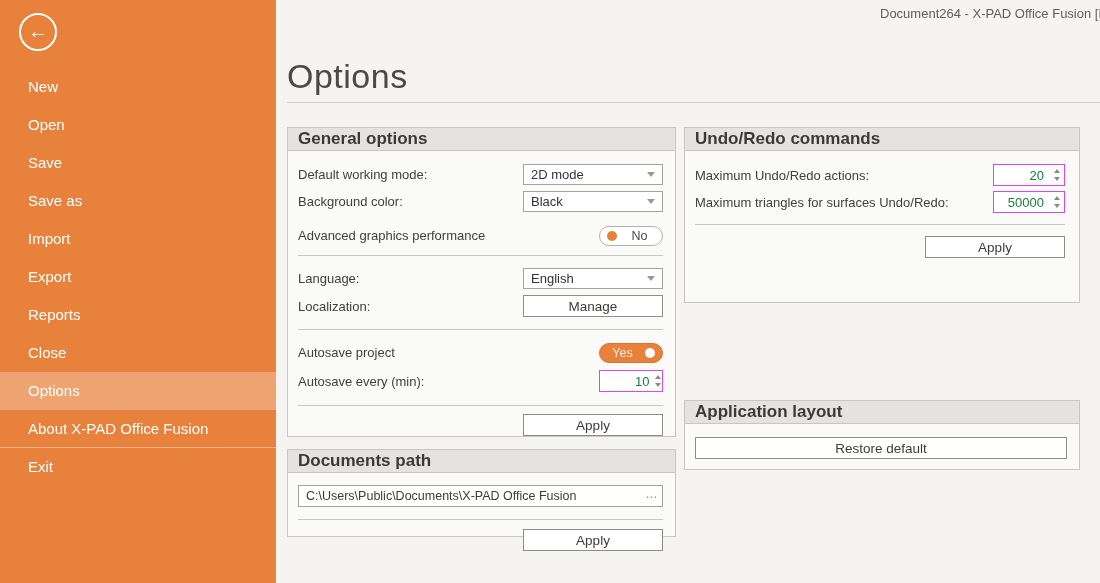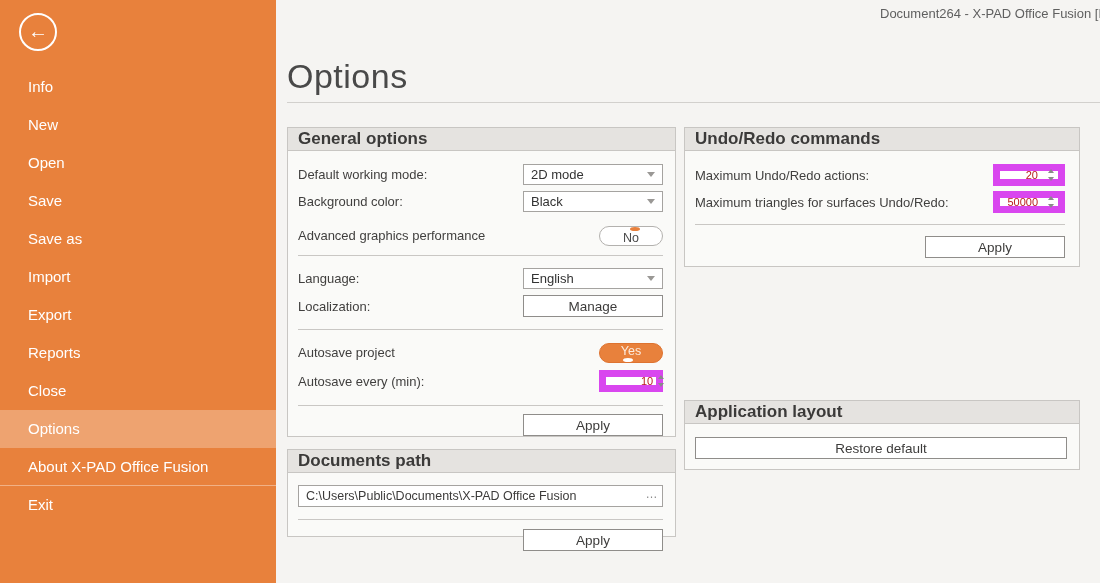--- a/index.html
+++ b/index.html
@@ -51,21 +51,21 @@
   .panel {
     position:absolute; border:1px solid #c8c6c3; background:#fafaf8;
   }
   .panel-header {
     height:23px; background:#e5e3e0; border-bottom:1px solid #c8c6c3;
     font-size:17px; font-weight:bold; color:#3b3a39;
     padding-left:10px; display:flex; align-items:center;
   }
   .panel-general { left:287px; top:127px; width:389px; height:310px; }
   .panel-docs    { left:287px; top:449px; width:389px; height:88px; }
-  .panel-undo    { left:684px; top:127px; width:396px; height:140px; }
+  .panel-undo    { left:684px; top:127px; width:396px; height:176px; }
   .panel-layout  { left:684px; top:400px; width:396px; height:70px;  }
 
   .panel-general .panel-body { padding:13px 12px 0 10px; }
   .panel-undo .panel-body    { padding:13px 14px 0 10px; }
   .panel-docs .panel-body    { padding:12px 12px 0 10px; }
   .panel-layout .panel-body  { padding:13px 12px 0 10px; }
 
   .row {
     display:flex; align-items:center; justify-content:space-between;
     height:21px; margin-bottom:6px;
@@ -93,33 +93,33 @@
   .btn {
     height:22px; background:#fff; border:1px solid #8f8d8a;
     font-size:13.5px; color:#3d3c3b; display:flex; align-items:center;
     justify-content:center; cursor:pointer;
   }
   .w140 { width:140px; }
   .wfull { width:100%; }
 
   .toggle {
     width:64px; height:20px; border-radius:10px;
-    display:flex; align-items:center; cursor:pointer; font-size:12.5px;flex-direction:column;
+    display:flex; align-items:center; cursor:pointer; font-size:12.5px;
   }
   .toggle .dot { width:10px; height:10px; border-radius:50%; }
   .toggle.off { background:#fff; border:1px solid #b3b1ae; }
   .toggle.off .dot { margin-left:7px; background:#e8803c; }
   .toggle.off .tlabel { flex:1; text-align:center; color:#4a4a4a; }
   .toggle.on { background:#e8813c; border:1px solid #de7330; }
   .toggle.on .tlabel { flex:1; text-align:center; color:#fcebdd; }
   .toggle.on .dot { margin-right:7px; background:#fff; }
 
   .spin {
-    height:22px; background:#fff; border:7px solid #d946ef;
-    display:flex; align-items:center; font-size:11px; color:#b91c1c;
+    height:22px; background:#fff; border:1px solid #d946ef;
+    display:flex; align-items:center; font-size:13px; color:#15803d;
   }
   .spin .spin-val { flex:1; text-align:right; padding-right:5px; }
   .spin-arrows {
     width:15px; height:100%; display:flex; flex-direction:column;
     align-items:center; justify-content:center; gap:4px; cursor:pointer;
   }
   .tri-up { width:0; height:0; border-left:3.5px solid transparent;
     border-right:3.5px solid transparent; border-bottom:4px solid #8a8a8a; }
   .tri-dn { width:0; height:0; border-left:3.5px solid transparent;
     border-right:3.5px solid transparent; border-top:4px solid #8a8a8a; }
@@ -138,21 +138,20 @@
     cursor:pointer; letter-spacing:1px; line-height:1; padding-bottom:4px; }
 </style>
 </head>
 <body>
 
 <div class="sidebar">
   <div class="back-btn">
     <span class="back-arrow">←</span>
   </div>
   <nav class="menu">
-    <div class="menu-item">Info</div>
     <div class="menu-item">New</div>
     <div class="menu-item">Open</div>
     <div class="menu-item">Save</div>
     <div class="menu-item">Save as</div>
     <div class="menu-item">Import</div>
     <div class="menu-item">Export</div>
     <div class="menu-item">Reports</div>
     <div class="menu-item">Close</div>
     <div class="menu-item active">Options</div>
     <div class="menu-item sep-below">About X-PAD Office Fusion</div>

